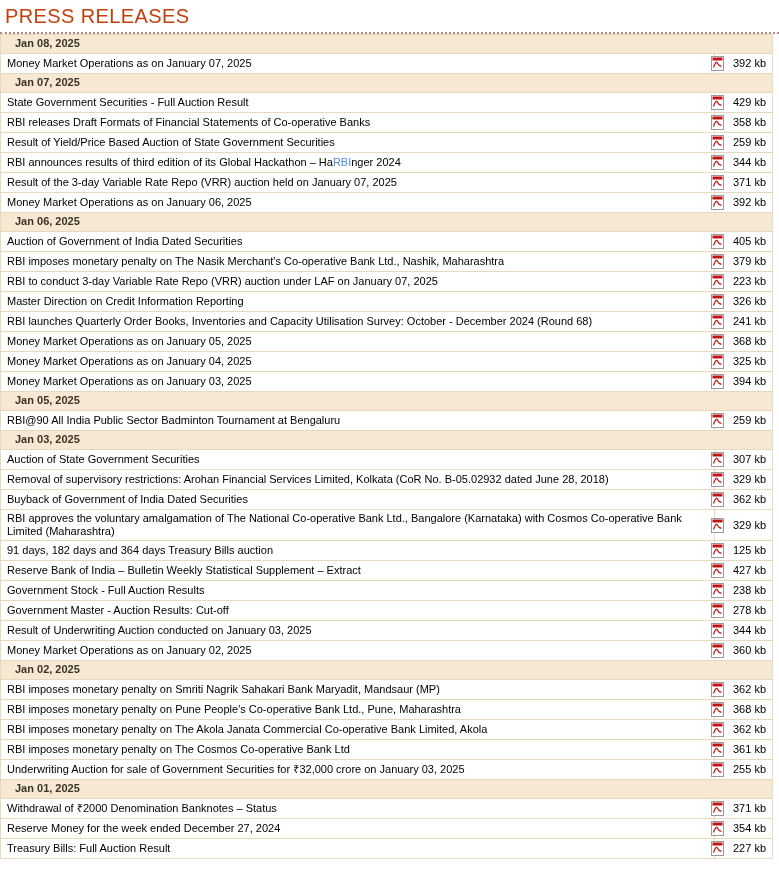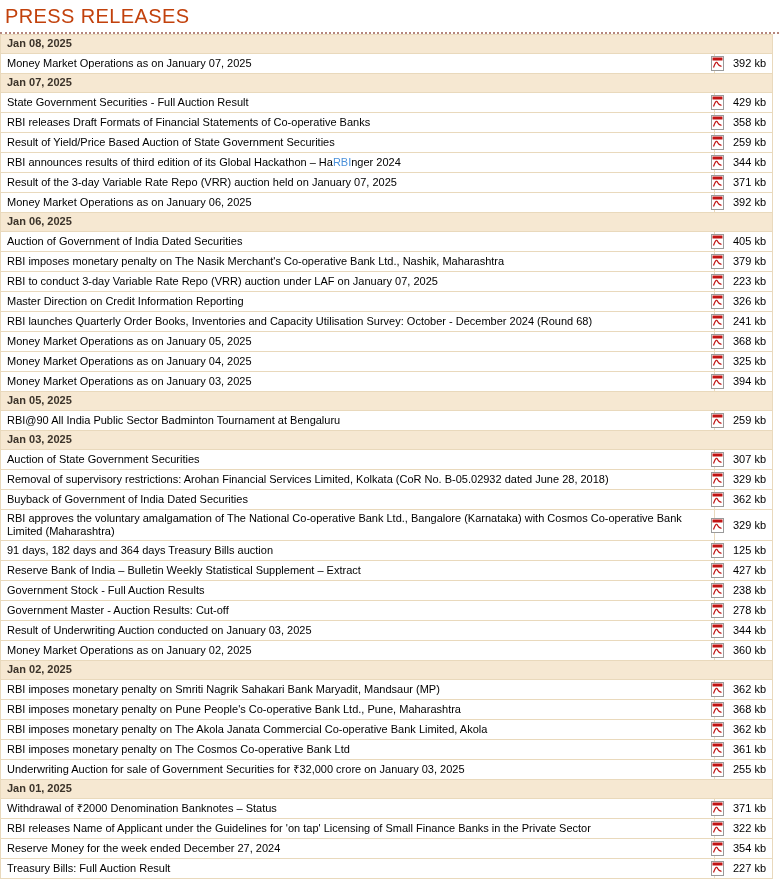--- a/index.html
+++ b/index.html
@@ -30,21 +30,21 @@
     table-layout: fixed;
   }
   col.c-title { width: 714px; }
   col.c-size  { width: 58px; }
   tr.date-row td {
     background: #f6e8d2;
     border: 1px solid #e9d9bc;
     font-size: 11px;
     font-weight: bold;
     color: #3b332a;
-    padding: 2px 6px 3px 6px;
+    padding: 2px 6px 3px 14px;
     line-height: 13px;
   }
   tr.item-row td {
     background: #ffffff;
     border: 1px solid #e9d9bc;
     font-size: 11px;
     color: #000000;
     padding: 2px 6px;
     line-height: 13px;
     vertical-align: middle;
@@ -577,35 +577,20 @@
                     <rect x="0.5" y="0.5" width="12" height="14" fill="#ffffff" stroke="#9a9a9a"></rect>
                     <rect x="1.5" y="1.5" width="10" height="3" fill="#c11414"></rect>
                     <path d="M2.5 11.5 C4 7.5 5 5.5 6 6.5 C7 7.7 6.5 9.8 10.5 10.3" fill="none" stroke="#c11414" stroke-width="1.2"></path>
                   </svg>
                 </span>
                 <span class="size-text">371 kb</span>
               </a>
             </td>
           </tr>
           <tr class="item-row">
-            <td class="title-cell"><a class="release-link">RBI releases Name of Applicant under the Guidelines for 'on tap' Licensing of Small Finance Banks in the Private Sector</a></td>
-            <td class="size-cell">
-              <a class="pdf-link">
-                <span class="pdf-icon-wrap">
-                  <svg width="13" height="15" viewBox="0 0 13 15" aria-hidden="true">
-                    <rect x="0.5" y="0.5" width="12" height="14" fill="#ffffff" stroke="#9a9a9a"></rect>
-                    <rect x="1.5" y="1.5" width="10" height="3" fill="#c11414"></rect>
-                    <path d="M2.5 11.5 C4 7.5 5 5.5 6 6.5 C7 7.7 6.5 9.8 10.5 10.3" fill="none" stroke="#c11414" stroke-width="1.2"></path>
-                  </svg>
-                </span>
-                <span class="size-text">322 kb</span>
-              </a>
-            </td>
-          </tr>
-          <tr class="item-row">
             <td class="title-cell"><a class="release-link">Reserve Money for the week ended December 27, 2024</a></td>
             <td class="size-cell">
               <a class="pdf-link">
                 <span class="pdf-icon-wrap">
                   <svg width="13" height="15" viewBox="0 0 13 15" aria-hidden="true">
                     <rect x="0.5" y="0.5" width="12" height="14" fill="#ffffff" stroke="#9a9a9a"></rect>
                     <rect x="1.5" y="1.5" width="10" height="3" fill="#c11414"></rect>
                     <path d="M2.5 11.5 C4 7.5 5 5.5 6 6.5 C7 7.7 6.5 9.8 10.5 10.3" fill="none" stroke="#c11414" stroke-width="1.2"></path>
                   </svg>
                 </span>

